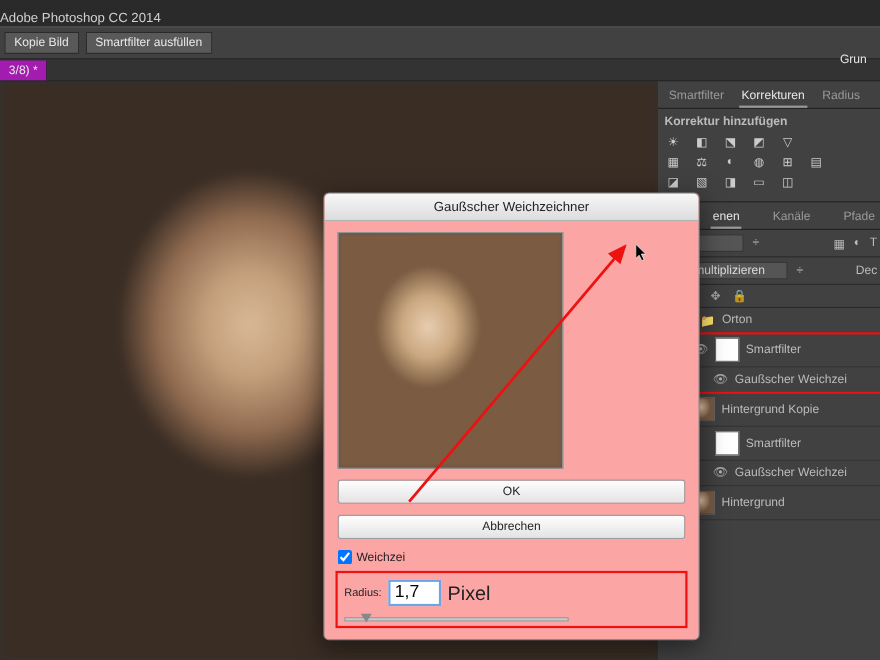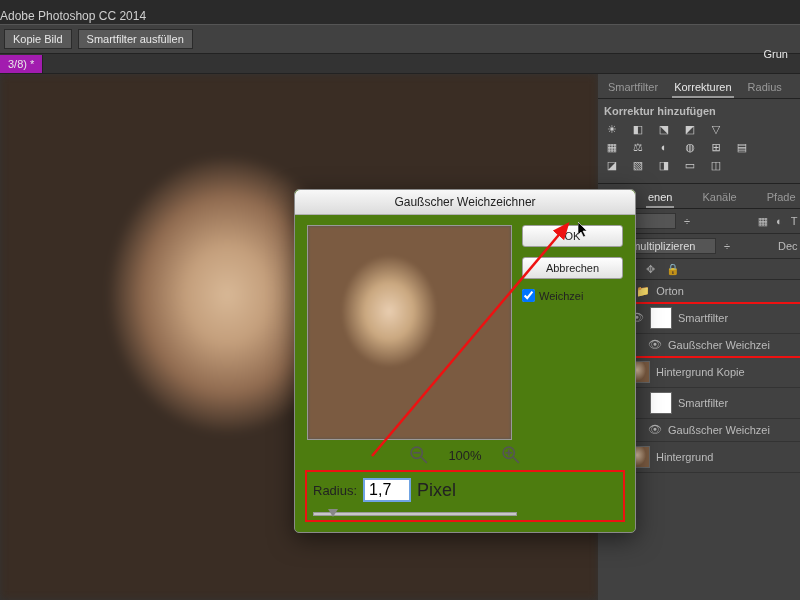--- a/index.html
+++ b/index.html
@@ -31,24 +31,24 @@
   .layers { flex: 1; overflow: hidden; }
   .grp, .lyr { display: flex; align-items: center; padding: 4px 6px 4px 10px; border-bottom: 1px solid #333; gap: 6px; }
   .eye { width: 14px; height: 14px; opacity: .9; }
   .thumb { width: 22px; height: 22px; background: #222; border: 1px solid #666; position: relative; }
   .thumb.white { background: #fff; }
   .lyr.sel { background: #5b7b9d; color: #fff; }
   .lyr.indent1 { padding-left: 32px; }
   .lyr.indent2 { padding-left: 50px; font-size: 10px; }
   .redbox { outline: 2px solid #e11; outline-offset: -1px; }
   
-  .dialog { position: absolute; left: 294px; top: 175px; width: 342px; background: #4d7c0f; border: 1px solid #8a8a8a; border-radius: 5px; box-shadow: 0 6px 24px rgba(0,0,0,.5); color: #222; margin-top: 14px; }
+  .dialog { position: absolute; left: 294px; top: 175px; width: 342px; background: #fca5a5; border: 1px solid #8a8a8a; border-radius: 5px; box-shadow: 0 6px 24px rgba(0,0,0,.5); color: #222; }
   .dlg-title { text-align: center; padding: 5px 0; background: linear-gradient(#f8f8f8,#dcdcdc); border-bottom: 1px solid #b0b0b0; border-radius: 5px 5px 0 0; font-size: 12px; }
   .dlg-body { padding: 10px 12px 12px; }
-  .dlg-row { display: flex; gap: 10px; }
+  .dlg-row { display: flex; gap: 10px; flex-direction: column; }
   .preview { width: 205px; height: 215px; border: 1px solid #999; background: #555; position: relative; overflow: hidden; }
   .dlg-side { flex: 1; display: flex; flex-direction: column; gap: 10px; }
   .dbtn { background: linear-gradient(#fefefe,#e3e3e3); border: 1px solid #9e9e9e; border-radius: 3px; padding: 4px 0; text-align: center; cursor: pointer; }
   .chk { display: flex; align-items: center; gap: 4px; }
   .zoomrow { display: flex; justify-content: center; align-items: center; gap: 20px; margin-top: 6px; }
   .zoomrow .zb { width: 18px; height: 18px; display:inline-flex; align-items:center; justify-content:center; cursor:pointer; }
   .radiusrow { display: flex; align-items: center; gap: 6px; margin-top: 8px; padding: 6px 6px 10px; }
   .radiusrow input[type=text] { width: 48px; border: 2px solid #6fa3e3; padding: 1px 4px; text-align: left; font-size: 16px; }
   .sliderwrap { padding: 0 6px 4px; }
   .slider { width: 204px; height: 4px; background: #c8c8c8; border: 1px solid #999; position: relative; }
@@ -206,41 +206,23 @@
       </div>
       <div class="dlg-side">
         <div class="dbtn">OK</div>
         <div class="dbtn">Abbrechen</div>
         <label class="chk">
           <input type="checkbox" checked="" style="">
           <span>Weichzei</span>
         </label>
       </div>
     </div>
-    <div class="zoomrow">
-      <span class="zb">
-          <svg viewBox="0 0 16 16">
-            <circle cx="6" cy="6" r="5" fill="none" stroke="#555" stroke-width="1.5"></circle>
-            <line x1="10" y1="10" x2="15" y2="15" stroke="#555" stroke-width="1.5"></line>
-            <line x1="3" y1="6" x2="9" y2="6" stroke="#555" stroke-width="1.5"></line>
-          </svg>
-        </span>
-      <span style="font-size:13px">100%</span>
-      <span class="zb">
-          <svg viewBox="0 0 16 16">
-            <circle cx="6" cy="6" r="5" fill="none" stroke="#555" stroke-width="1.5"></circle>
-            <line x1="10" y1="10" x2="15" y2="15" stroke="#555" stroke-width="1.5"></line>
-            <line x1="3" y1="6" x2="9" y2="6" stroke="#555" stroke-width="1.5"></line>
-            <line x1="6" y1="3" x2="6" y2="9" stroke="#555" stroke-width="1.5"></line>
-          </svg>
-        </span>
-    </div>
     <div class="radius-hl">
       <div class="radiusrow">
-        <span style="font-size:13px">Radius:</span>
+        <span style="font-size:10px">Radius:</span>
         <input type="text" value="1,7" style="">
         <span style="font-size:18px">Pixel</span>
       </div>
       <div class="sliderwrap">
         <div class="slider">
           <div class="knob"></div>
         </div>
       </div>
     </div>
   </div>

